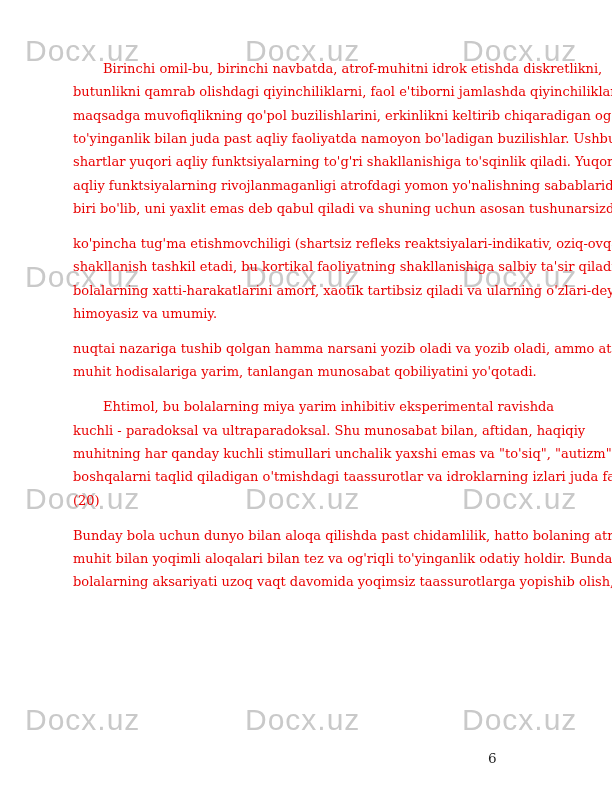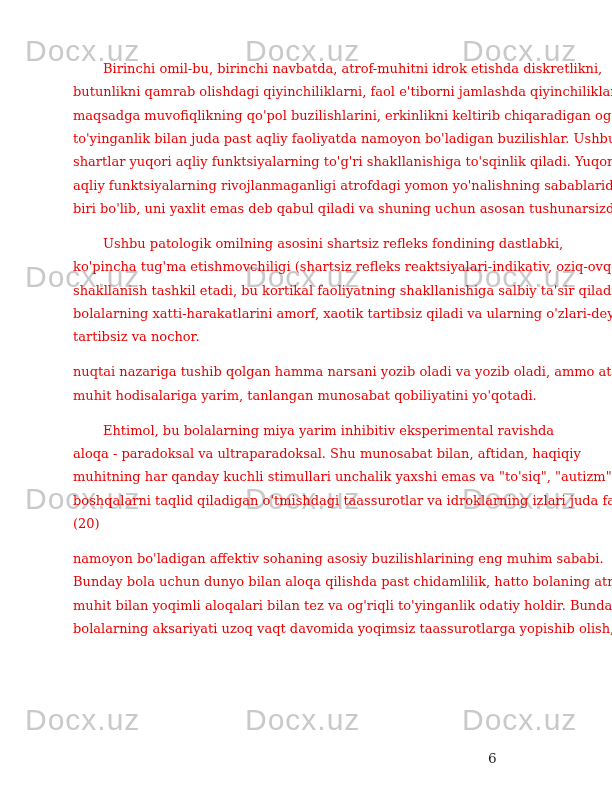--- a/index.html
+++ b/index.html
@@ -70,38 +70,36 @@
       <div class="para">
         <div class="line first">Birinchi omil-bu, birinchi navbatda, atrof-muhitni idrok etishda diskretlikni,</div>
         <div class="line">butunlikni qamrab olishdagi qiyinchiliklarni, faol e'tiborni jamlashda qiyinchiliklarni,</div>
         <div class="line">maqsadga muvofiqlikning qo'pol buzilishlarini, erkinlikni keltirib chiqaradigan og'ir</div>
         <div class="line">to'yinganlik bilan juda past aqliy faoliyatda namoyon bo'ladigan buzilishlar. Ushbu</div>
         <div class="line">shartlar yuqori aqliy funktsiyalarning to'g'ri shakllanishiga to'sqinlik qiladi. Yuqori</div>
         <div class="line">aqliy funktsiyalarning rivojlanmaganligi atrofdagi yomon yo'nalishning sabablaridan</div>
         <div class="line">biri bo'lib, uni yaxlit emas deb qabul qiladi va shuning uchun asosan tushunarsizdir.</div>
       </div>
       <div class="para">
-        <div class="line first">Ushbu patologik omilning asosini shartsiz refleks fondining dastlabki,</div>
         <div class="line">ko'pincha tug'ma etishmovchiligi (shartsiz refleks reaktsiyalari-indikativ, oziq-ovqat,</div>
         <div class="line">shakllanish tashkil etadi, bu kortikal faoliyatning shakllanishiga salbiy ta'sir qiladi, bu</div>
         <div class="line">bolalarning xatti-harakatlarini amorf, xaotik tartibsiz qiladi va ularning o'zlari-deyarli</div>
-        <div class="line">tartibsiz va nochor.</div>
+        <div class="line">himoyasiz va umumiy.</div>
       </div>
       <div class="para">
         <div class="line">nuqtai nazariga tushib qolgan hamma narsani yozib oladi va yozib oladi, ammo atrof-</div>
         <div class="line">muhit hodisalariga yarim, tanlangan munosabat qobiliyatini yo'qotadi.</div>
       </div>
       <div class="para">
         <div class="line first">Ehtimol, bu bolalarning miya yarim inhibitiv eksperimental ravishda</div>
-        <div class="line">aloqa - paradoksal va ultraparadoksal. Shu munosabat bilan, aftidan, haqiqiy</div>
+        <div class="line">kuchli - paradoksal va ultraparadoksal. Shu munosabat bilan, aftidan, haqiqiy</div>
         <div class="line">muhitning har qanday kuchli stimullari unchalik yaxshi emas va "to'siq", "autizm" va</div>
         <div class="line">boshqalarni taqlid qiladigan o'tmishdagi taassurotlar va idroklarning izlari juda faol.</div>
         <div class="line">(20)</div>
       </div>
       <div class="para">
-        <div class="line">namoyon bo'ladigan affektiv sohaning asosiy buzilishlarining eng muhim sababi.</div>
         <div class="line">Bunday bola uchun dunyo bilan aloqa qilishda past chidamlilik, hatto bolaning atrof-</div>
         <div class="line">muhit bilan yoqimli aloqalari bilan tez va og'riqli to'yinganlik odatiy holdir. Bunday</div>
         <div class="line">bolalarning aksariyati uzoq vaqt davomida yoqimsiz taassurotlarga yopishib olish,</div>
       </div>
     </div>
   <div class="pagenum" style="color: rgb(28, 28, 28);">6</div>
 </div>
 
 </body></html>

